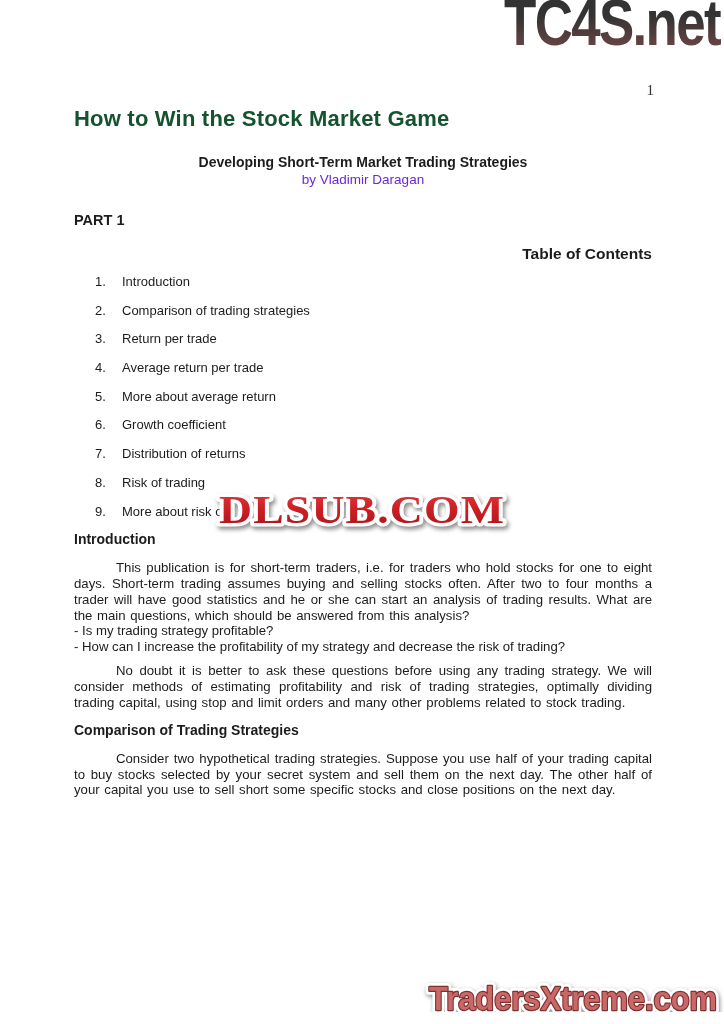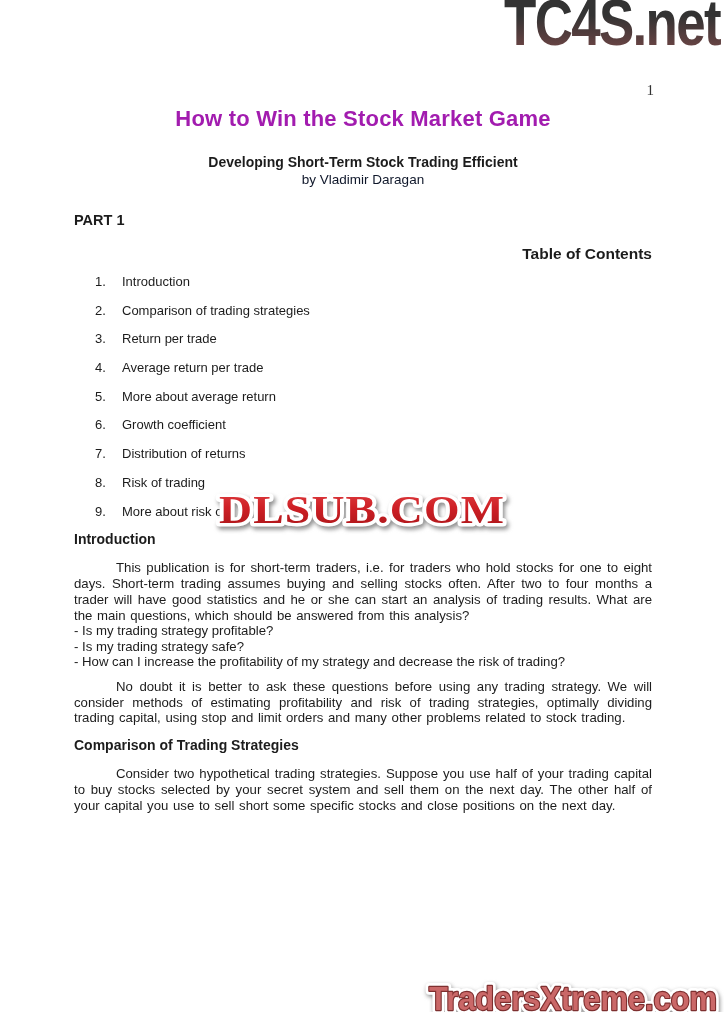--- a/index.html
+++ b/index.html
@@ -24,40 +24,39 @@
     font-family: "Liberation Serif", serif;
     font-size: 15px;
     color: #333;
   }
 
   
   .content { position: absolute; left: 74px; top: 0; width: 578px; }
 
   .doc-title {
     margin: 106px 0 0 0;
-    text-align: center;
     font-size: 22px;
     font-weight: bold;
-    color: #a21caf;
+    color: #14532d;
     letter-spacing: 0.2px;
     line-height: 26px;
   }
   .doc-subtitle {
     margin-top: 23px;
     text-align: center;
     font-size: 14px;
     font-weight: bold;
     line-height: 15px;
   }
   .doc-byline {
     margin-top: 2px;
     text-align: center;
     font-size: 13.5px;
     line-height: 15px;
-    color: #0f172a;
+    color: #6d28d9;
   }
 
   .part-label { margin-top: 26px; font-size: 14.5px; font-weight: bold; line-height: 15px; }
   .toc-heading { margin-top: 18px; font-size: 15.5px; font-weight: bold; line-height: 16px; text-align: right; }
 
   .toc { margin-top: 12px; }
   .toc-row { display: flex; font-size: 13px; line-height: 15px; margin-bottom: 13.7px; }
   .toc-num { width: 27px; flex: 0 0 27px; padding-left: 21px; }
   .toc-label { flex: 1; }
 
@@ -104,21 +103,21 @@
       </linearGradient>
     </defs>
     <text x="112" y="63" text-anchor="middle" font-family="'Liberation Sans', sans-serif" font-weight="bold" font-size="64" letter-spacing="-2" textLength="216" lengthAdjust="spacingAndGlyphs" fill="url(#g-tc4s)">TC4S.net</text>
   </svg>
 
   <div class="page-number">1</div>
 
   <div class="content">
 
     <div class="doc-title">How to Win the Stock Market Game</div>
-    <div class="doc-subtitle">Developing Short-Term Stock Trading Efficient</div>
+    <div class="doc-subtitle">Developing Short-Term Market Trading Strategies</div>
     <div class="doc-byline">by Vladimir Daragan</div>
 
     <div class="part-label">PART 1</div>
     <div class="toc-heading">Table of Contents</div>
 
     <div class="toc">
       <div class="toc-row">
         <span class="toc-num">1.</span>
         <span class="toc-label">Introduction</span>
       </div>
@@ -155,21 +154,20 @@
         <span class="toc-label">More about risk o</span>
       </div>
     </div>
 
     <div class="section-heading">Introduction</div>
 
     <div class="para">This publication is for short-term traders, i.e. for traders who hold stocks for one to eight days. Short-term trading assumes buying and selling stocks often. After two to four months a trader will have good statistics and he or she can start an analysis of trading results. What are the main questions, which should be answered from this analysis?</div>
 
     <div class="questions">
       <div class="question-line">- Is my trading strategy profitable?</div>
-      <div class="question-line">- Is my trading strategy safe?</div>
       <div class="question-line">- How can I increase the profitability of my strategy and decrease the risk of trading?</div>
     </div>
 
     <div class="para para-noindent-gap">No doubt it is better to ask these questions before using any trading strategy. We will consider methods of estimating profitability and risk of trading strategies, optimally dividing trading capital, using stop and limit orders and many other problems related to stock trading.</div>
 
     <div class="section-heading">Comparison of Trading Strategies</div>
 
     <div class="para">Consider two hypothetical trading strategies. Suppose you use half of your trading capital to buy stocks selected by your secret system and sell them on the next day. The other half of your capital you use to sell short some specific stocks and close positions on the next day.</div>
 
   </div>

